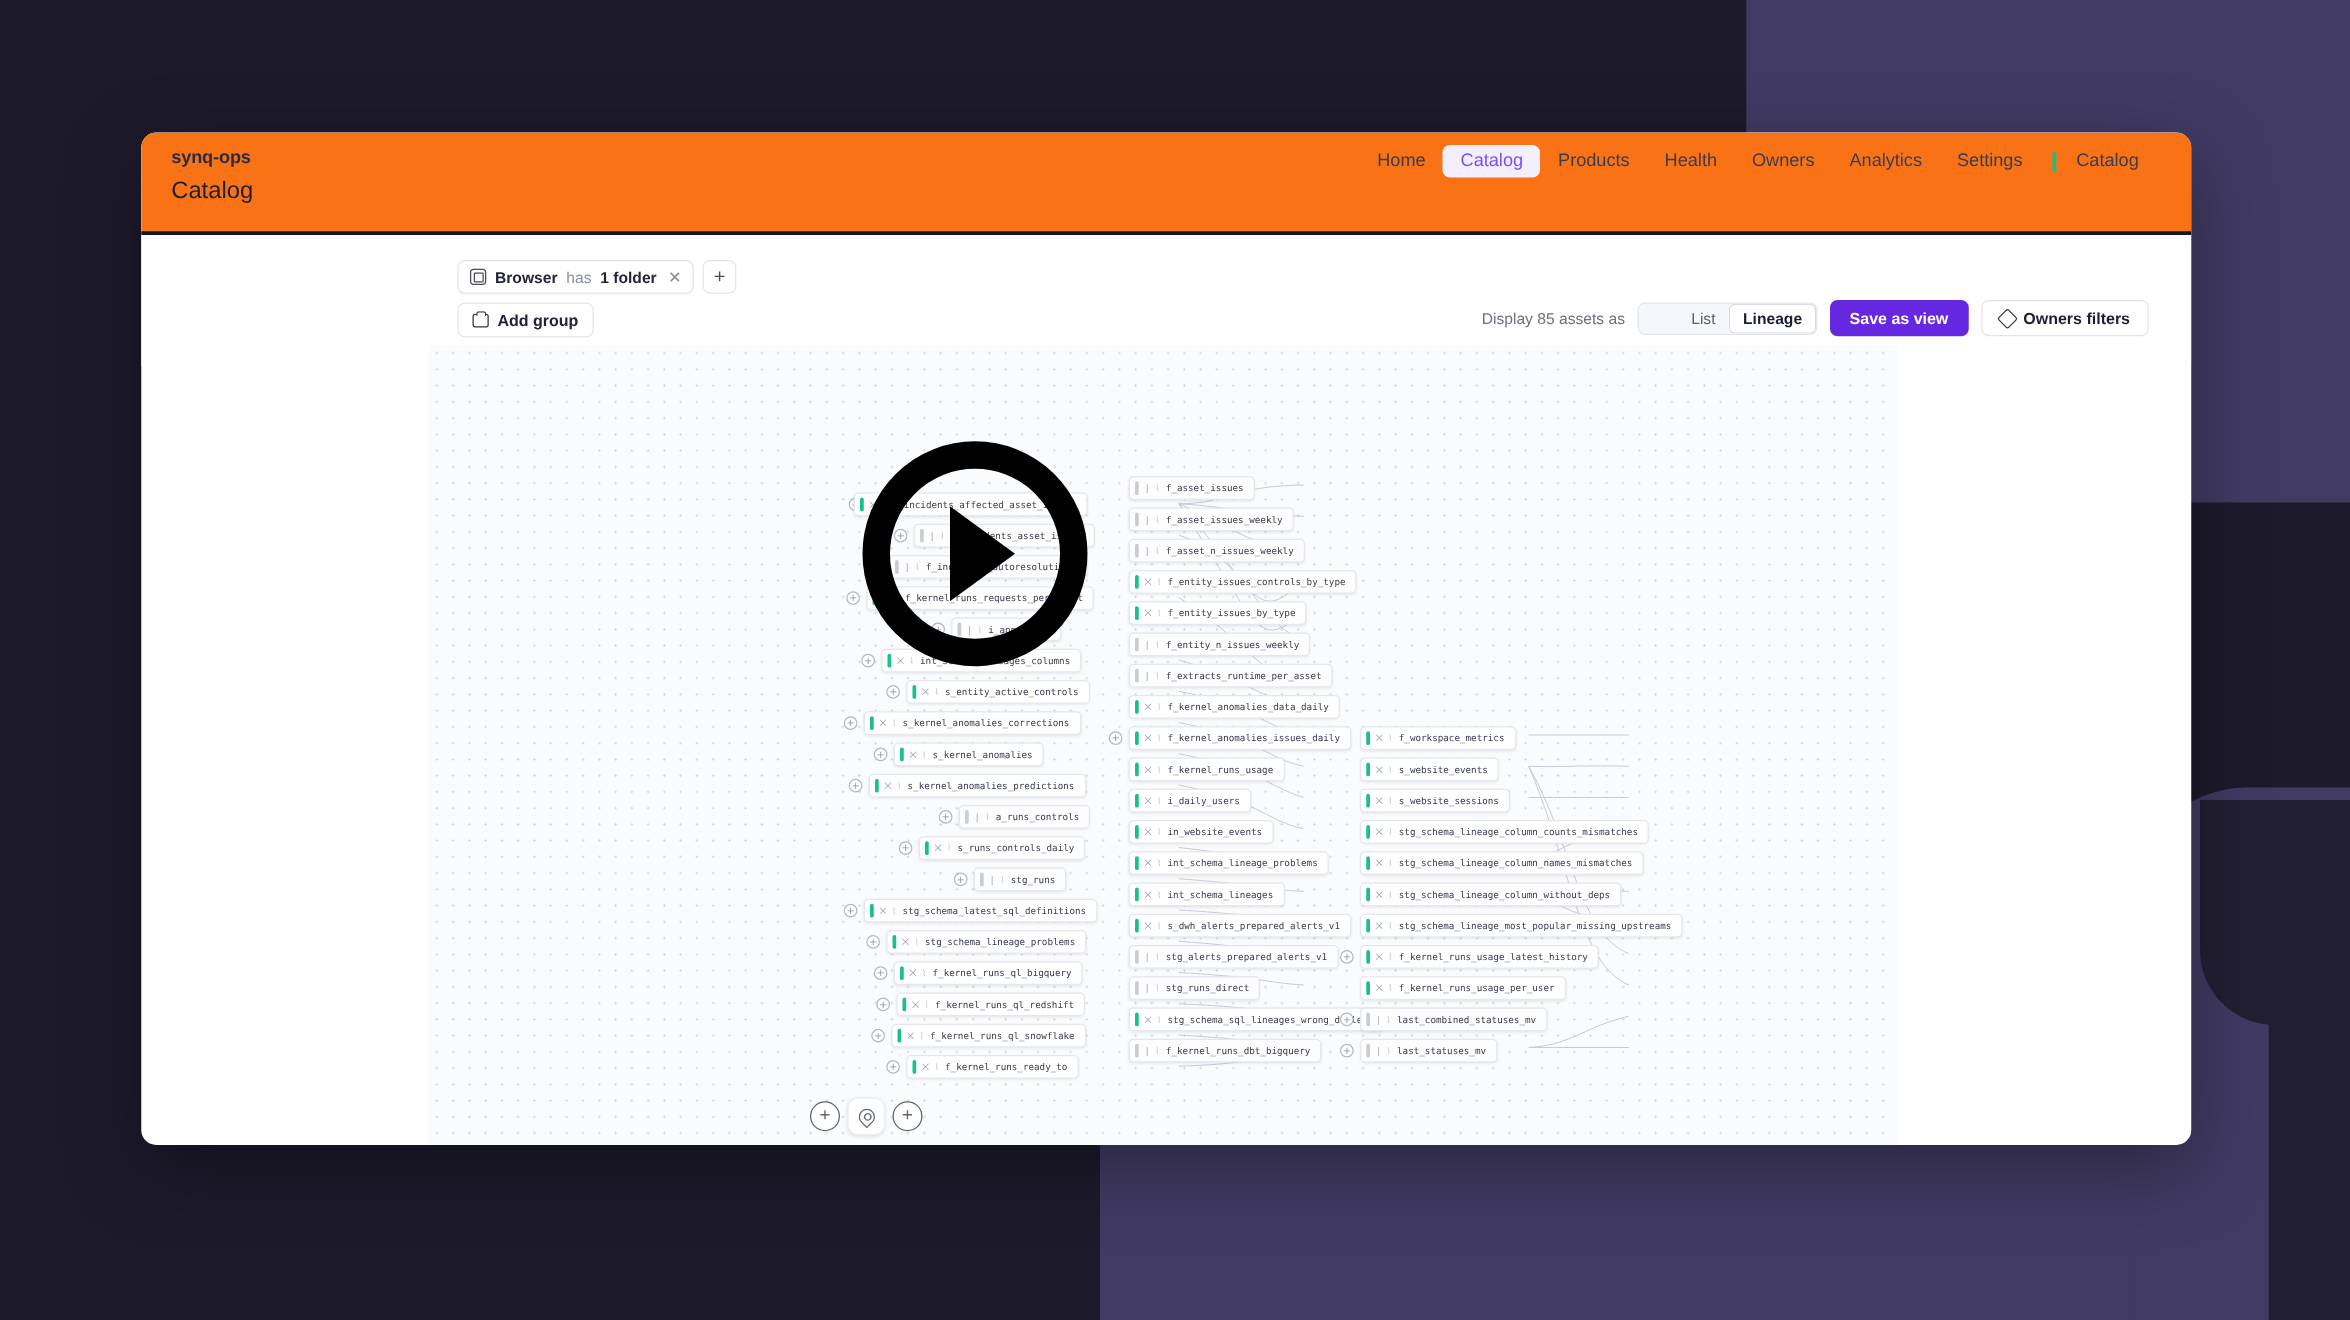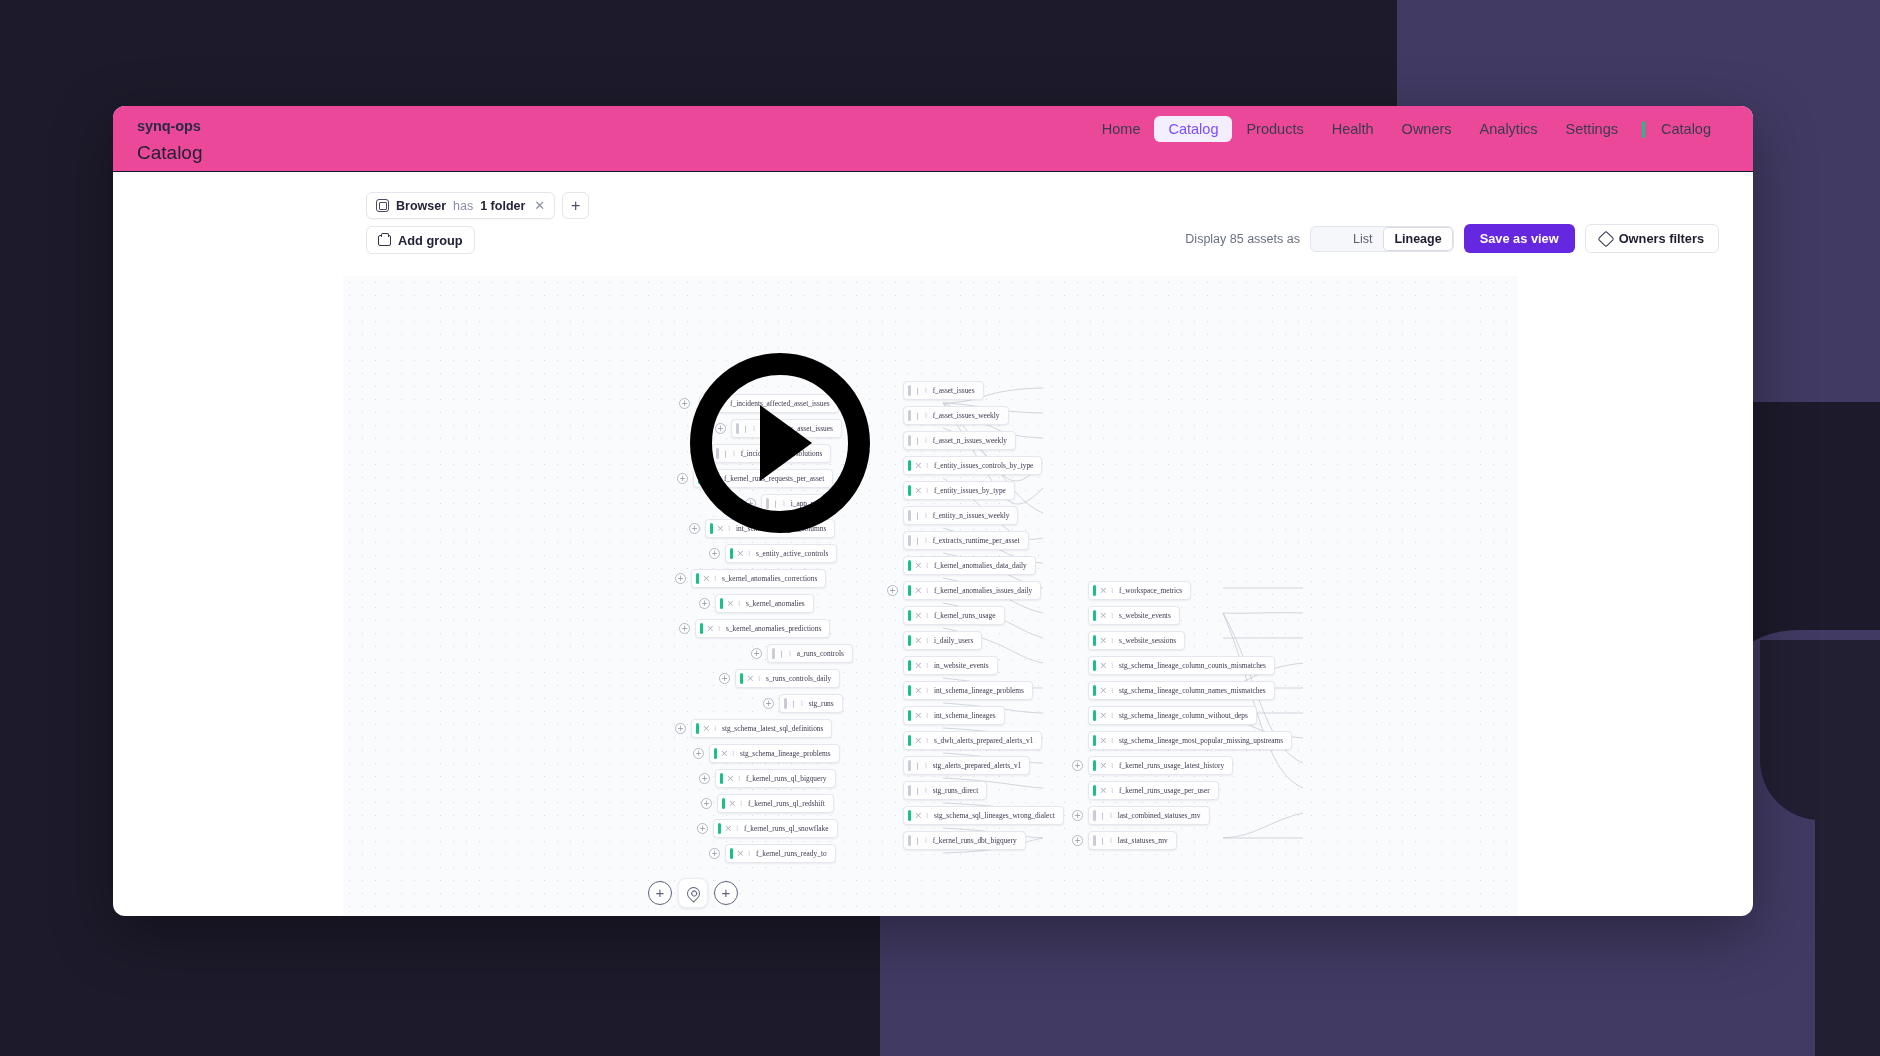--- a/index.html
+++ b/index.html
@@ -42,23 +42,23 @@
     width: 1640px; height: 810px;
     background: #ffffff;
     border-radius: 12px;
     overflow: hidden;
     box-shadow: 0 18px 60px rgba(0,0,0,0.35);
   }
 
   
   .app-header {
     position: relative;
-    height: 66px;
-    background: #ec4899;
-    border-bottom: 1px solid #0f172a;
+    height: 82px;
+    background: #f97316;
+    border-bottom: 3px solid #0f172a;
   }
   .brand {
     position: absolute; left: 24px; top: 12px;
     font-size: 14.5px; font-weight: bold; color: #2b2a45;
     letter-spacing: -0.1px;
   }
   .page-title {
     position: absolute; left: 24px; top: 36px;
     font-size: 19px; color: #1f1f33; font-weight: normal;
   }
@@ -179,21 +179,21 @@
     font-size: 7.4px; color: #3c3c52;
     white-space: nowrap;
     box-shadow: 0 1px 2px rgba(25,28,50,0.07);
   }
   .node.plain { background: #fdfdfe; }
   .node .bar { width: 2.5px; height: 11px; border-radius: 2px; flex: none; }
   .node .bar.green { background: #19c187; }
   .node .bar.grey  { background: #c9ccd6; }
   .node .g1 { color: #9aa0b0; font-size: 7px; flex: none; letter-spacing: -0.5px;}
   .node .g2 { color: #c2c6d2; font-size: 7px; flex: none; }
-  .node .lbl { color: #3a3a50; font-family: Liberation Serif, serif; }
+  .node .lbl { color: #3a3a50; }
 
   .expander {
     position: absolute;
     width: 11px; height: 11px; border-radius: 50%;
     border: 1px solid #b3b8c6; background: #fff;
     font-size: 8px; line-height: 9px; text-align: center; color: #8d93a3;
     font-family: "DejaVu Sans", sans-serif;
   }
 
   
@@ -334,21 +334,21 @@
           <path d="M880,437 C912,450 914,458 960,462"></path>
           <path d="M880,337 C915,400 920,470 960,487"></path>
           <path d="M880,337 C915,420 920,495 960,512"></path>
           <path d="M880,562 C915,560 925,545 960,537"></path>
           <path d="M880,562 C915,562 925,562 960,562"></path>
         </g>
       </svg>
 
       <div id="nodes-layer">
           <div class="expander" style="left: 336px; top: 122px;">+</div>
-          <div class="node" style="left: 356px; top: 118px;">
+          <div class="node" style="left: 340px; top: 118px;">
             <span class="bar green"></span>
             <span class="g1">⨉</span>
             <span class="g2">⌇</span>
             <span class="lbl">f_incidents_affected_asset_issues</span>
           </div>
           <div class="expander" style="left: 372px; top: 147px;">+</div>
           <div class="node plain" style="left: 388px; top: 143px;">
             <span class="bar grey"></span>
             <span class="g1">∣</span>
             <span class="g2">⌇</span>

